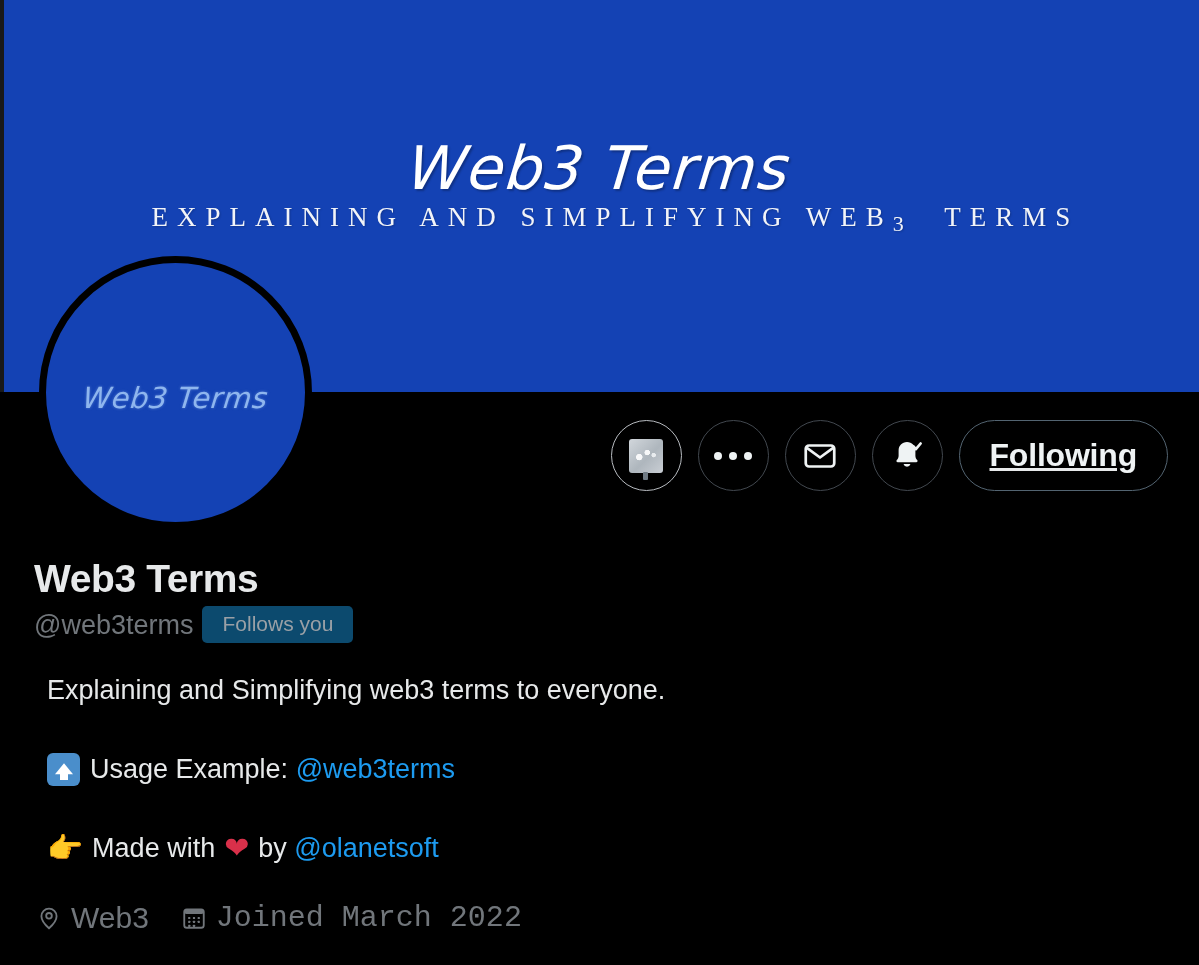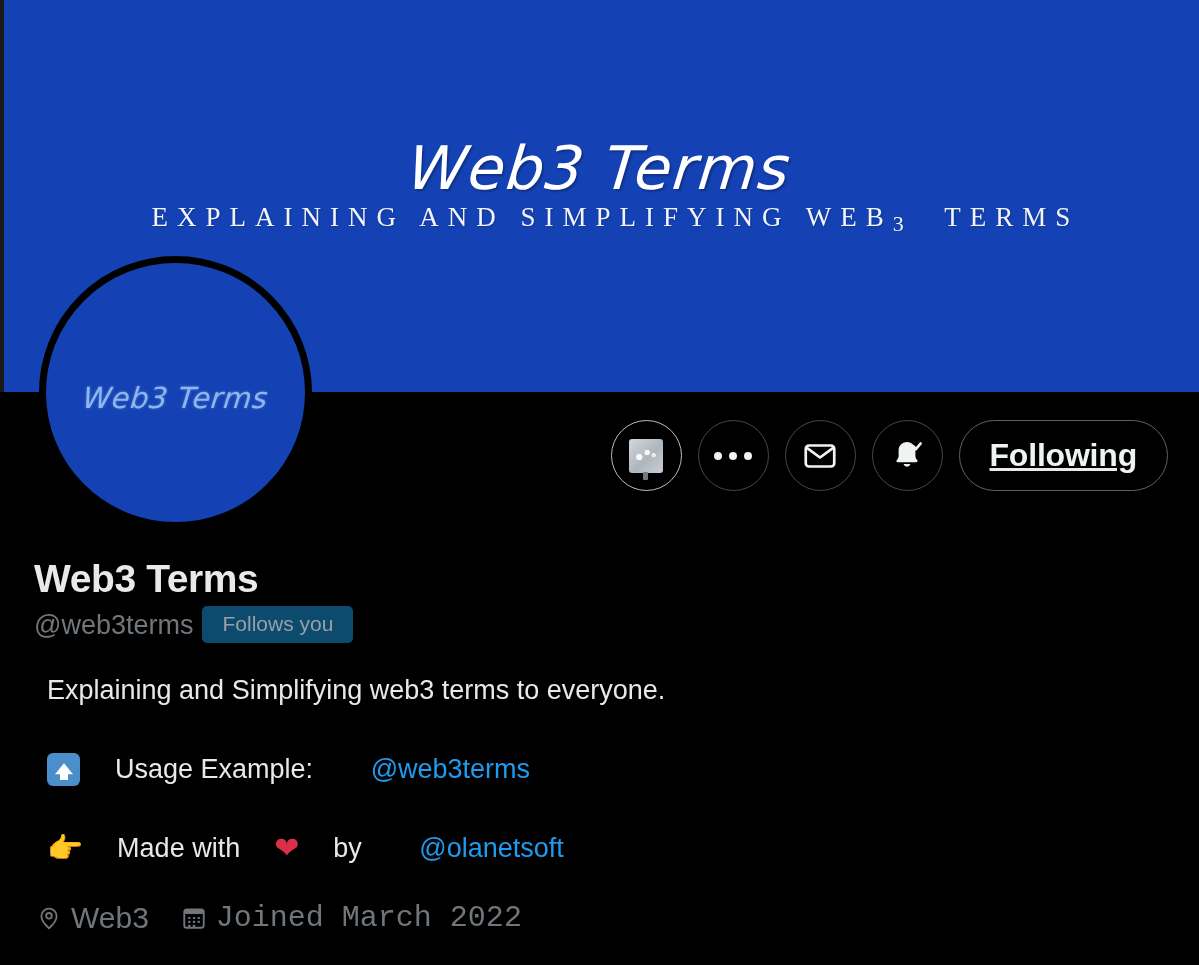--- a/index.html
+++ b/index.html
@@ -219,21 +219,21 @@
     white-space: nowrap;
   }
 
   .bio {
     margin-top: 26px;
     font-size: 27px;
     line-height: 35px;
     color: #e7e9ea;
   }
   .bio-line { display: flex; align-items: center; min-height: 42px; margin-left: 13px; }
-  .bio-line + .bio-line { margin-top: 37px; gap: 25px; }
+  .bio-line + .bio-line { margin-top: 37px; }
   .bio a, .mention {
     color: #1d9bf0;
     text-decoration: none;
     cursor: pointer;
   }
 
   .emoji-arrow-up {
     display: inline-block;
     width: 33px; height: 33px;
     border-radius: 6px;

